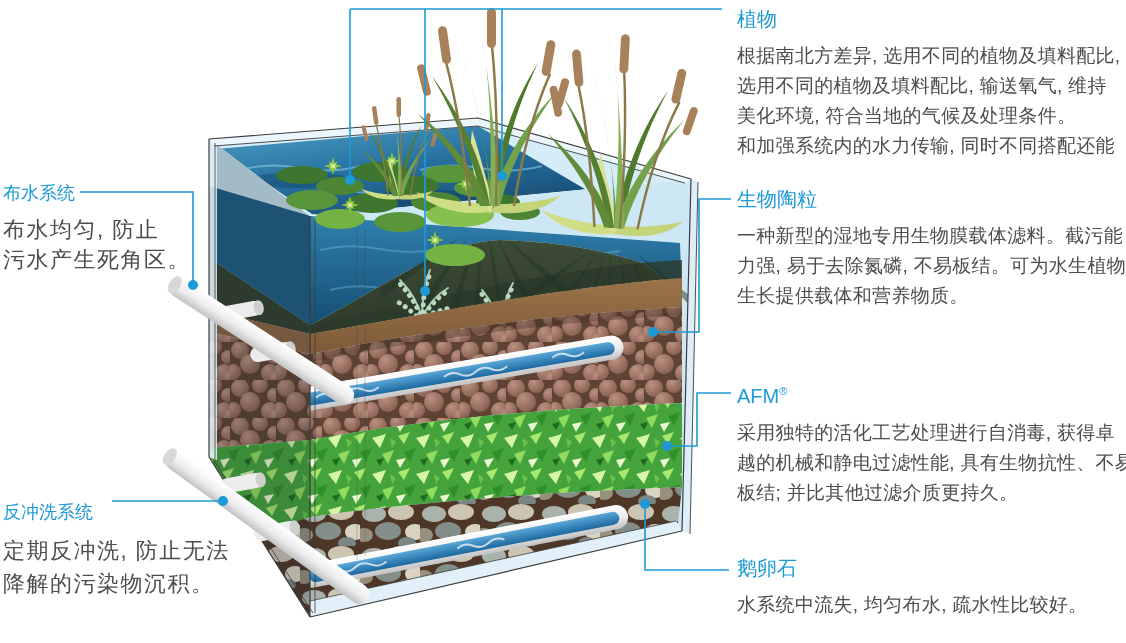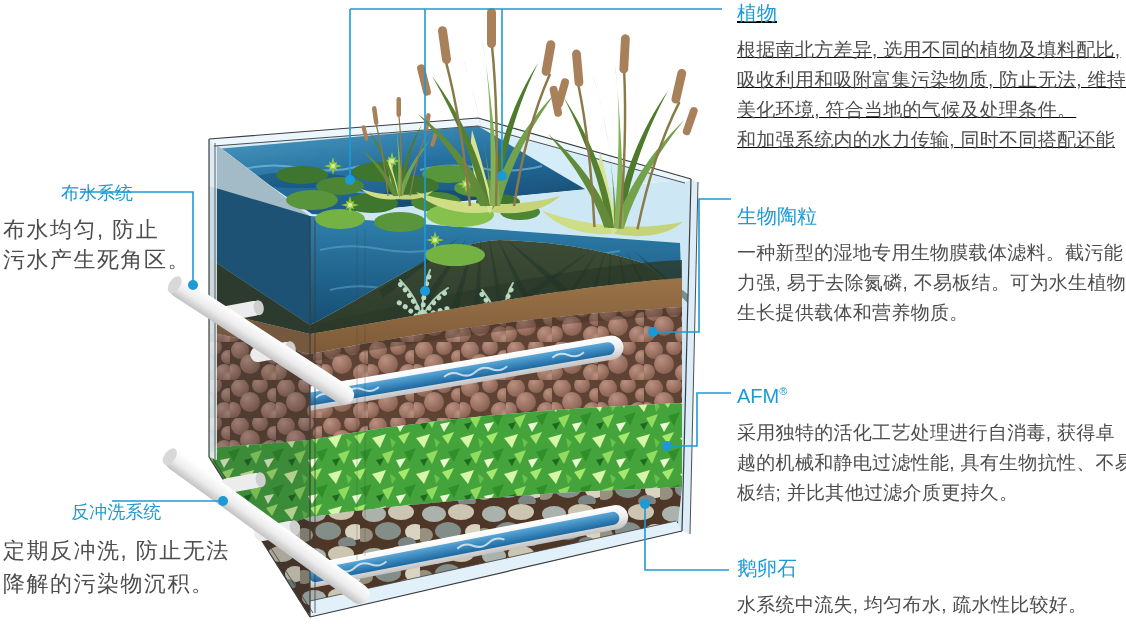--- a/index.html
+++ b/index.html
@@ -4,21 +4,21 @@
 <style>
   html,body{margin:0;padding:0;background:#ffffff;}
   #stage{position:relative;width:1126px;height:643px;overflow:hidden;background:#fff;
          font-family:"Liberation Sans","DejaVu Sans",sans-serif;}
   #art{position:absolute;left:0;top:0;width:1126px;height:643px;}
   .ann{position:absolute;}
   .ann-title{color:#1d9ad6;font-size:20px;line-height:24px;font-weight:400;}
   .ann-title sup{font-size:11px;}
   .ann-body{margin-top:10px;color:#4d4d4d;}
   .right .ln{font-size:19px;line-height:30px;letter-spacing:0.3px;white-space:nowrap;}
-  .left .ann-title{font-size:18px;text-align:center;}
+  .left .ann-title{font-size:18px;}
   .left .ln{font-size:22px;line-height:30px;letter-spacing:1.5px;white-space:nowrap;}
   .left.b1 .ln{line-height:33px;}
 </style>
 </head>
 <body>
 
 <div id="stage">
 
 <svg id="art" viewBox="0 0 1126 643">
   <defs>
@@ -334,31 +334,31 @@
     <circle cx="425" cy="291" r="5"></circle>
     <circle cx="502" cy="176" r="5"></circle>
     <circle cx="653" cy="332" r="5"></circle>
     <circle cx="667" cy="446" r="5"></circle>
     <circle cx="645" cy="504" r="5"></circle>
     <circle cx="193" cy="285" r="5"></circle>
     <circle cx="223" cy="501" r="5"></circle>
   </g>
 </svg>
 
-  <div class="ann right" style="left:737px;top:1px;text-decoration:underline;">
+  <div class="ann right" style="left:737px;top:7px;">
     <div class="ann-title">植物</div>
     <div class="ann-body">
       <div class="ln">根据南北方差异, 选用不同的植物及填料配比,</div>
-      <div class="ln">吸收利用和吸附富集污染物质, 防止无法, 维持</div>
+      <div class="ln">选用不同的植物及填料配比, 输送氧气, 维持</div>
       <div class="ln">美化环境, 符合当地的气候及处理条件。</div>
       <div class="ln">和加强系统内的水力传输, 同时不同搭配还能</div>
     </div>
   </div>
 
-  <div class="ann right" style="left:737px;top:204px;">
+  <div class="ann right" style="left:737px;top:187px;">
     <div class="ann-title">生物陶粒</div>
     <div class="ann-body">
       <div class="ln">一种新型的湿地专用生物膜载体滤料。截污能</div>
       <div class="ln">力强, 易于去除氮磷, 不易板结。可为水生植物</div>
       <div class="ln">生长提供载体和营养物质。</div>
     </div>
   </div>
 
   <div class="ann right" style="left:737px;top:379px;">
     <div class="ann-title"><span>AFM</span><sup>®</sup></div>

